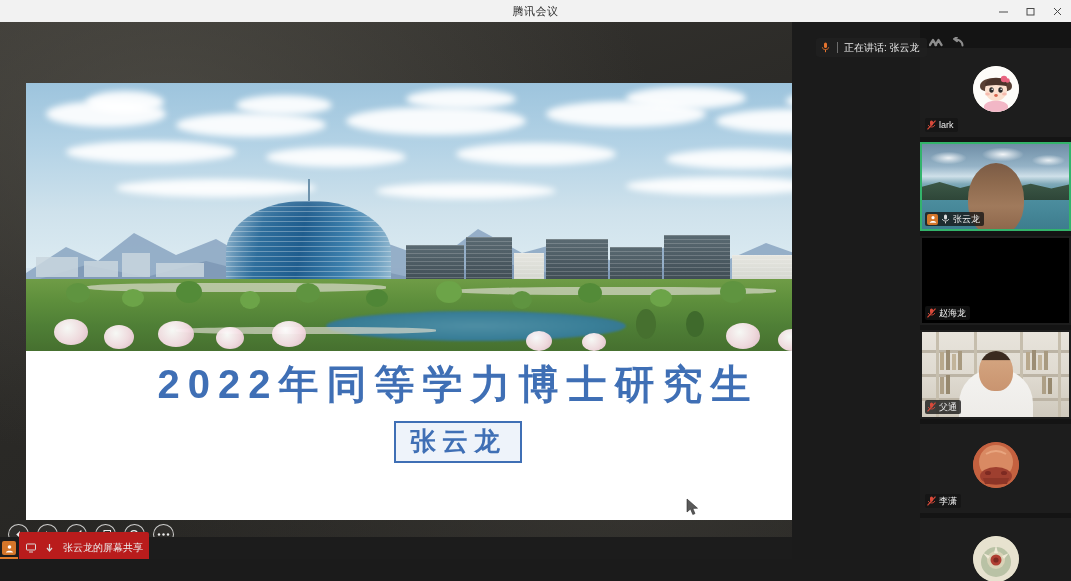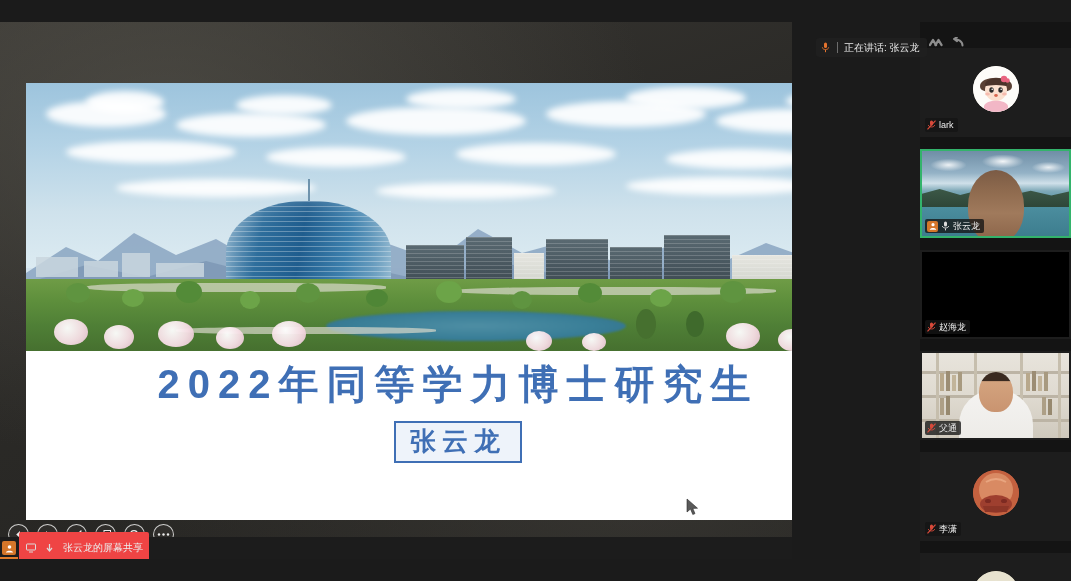--- a/index.html
+++ b/index.html
@@ -232,21 +232,21 @@
     left: 8px; top: 14px;
     display: flex; align-items: center; gap: 7px;
     z-index: 4;
   }
   .strip-ctrl { width: 15px; height: 13px; color: #8d8d8d; display:flex; align-items:center; justify-content:center;}
   .strip-ctrl svg { display: block; }
 
   .tile {
     position: relative;
     width: 151px; height: 89px;
-    margin-bottom: 12px;
+    margin-bottom: 5px;
     background: #1d1d1d;
     overflow: hidden;
     border: 2px solid transparent;
   }
   .tile.active { border-color: #33b36b; }
   .tile-label {
     position: absolute;
     left: 3px; bottom: 3px;
     height: 14px;
     display: flex; align-items: center; gap: 3px;
@@ -350,37 +350,58 @@
     z-index: 7;
   }
   .task-host-chip {
     width: 14px; height: 14px; background: #d4762a; border-radius: 2px;
     display: flex; align-items: center; justify-content: center;
     margin-right: 3px;
   }
   .task-item {
     height: 16px;
     display: flex; align-items: center; gap: 8px;
-    background: #ef4444;
+    background: #b91c1c;
     padding: 16px 6px;
     border-radius: 2px;
   }
   .task-item-text { font-size: 10px; color: #ececec; white-space: nowrap; }
   .task-icon { width: 11px; height: 11px; color: #dcdcdc; display:flex;align-items:center;justify-content:center;}
   .task-icon svg { display:block; }
   .orange-underline {
     position: absolute; left: 0; bottom: 0; width: 18px; height: 2px;
     background: #e07b2a;
   }
 </style>
 </head>
 <body>
 
 <div class="app">
 
+  <div class="titlebar">
+    <span class="titlebar-title">腾讯会议</span>
+    <div class="win-controls">
+      <div class="win-btn">
+        <svg width="11" height="11" viewBox="0 0 11 11">
+            <line x1="1" y1="6" x2="10" y2="6" stroke="currentColor" stroke-width="1"></line>
+          </svg>
+      </div>
+      <div class="win-btn">
+        <svg width="11" height="11" viewBox="0 0 11 11">
+            <rect x="2" y="2.5" width="7" height="6.5" fill="none" stroke="currentColor" stroke-width="1"></rect>
+          </svg>
+      </div>
+      <div class="win-btn close">
+        <svg width="11" height="11" viewBox="0 0 11 11">
+            <line x1="2" y1="2" x2="9" y2="9" stroke="currentColor" stroke-width="1"></line>
+            <line x1="9" y1="2" x2="2" y2="9" stroke="currentColor" stroke-width="1"></line>
+          </svg>
+      </div>
+    </div>
+  </div>
 
   <div class="stage">
     <div class="stage-bg"></div>
 
     <div class="slide">
 
       <div class="slide-photo">
         <div class="sky"></div>
 
         <div class="cloud" style="left:20px;  top:18px;  width:120px; height:26px;"></div>

